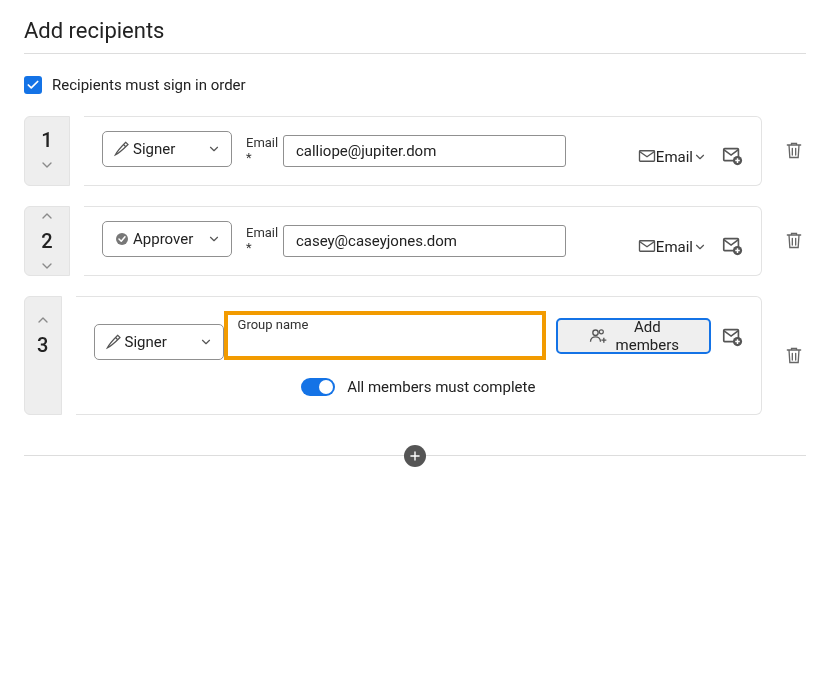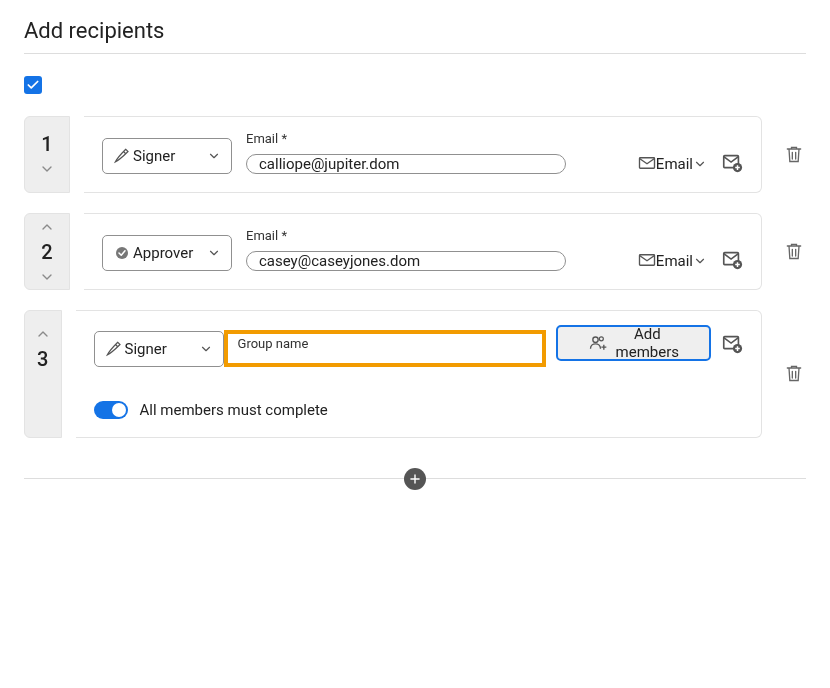--- a/index.html
+++ b/index.html
@@ -13,57 +13,58 @@
   .recipient-card { display: flex; align-items: stretch; gap: 14px; margin-bottom: 20px; }
   .order-strip { width: 46px; background: #eee; border: 1px solid #e3e3e3; border-radius: 6px 0 0 6px; display: flex; flex-direction: column; align-items: center; justify-content: center; gap: 4px; }
   .order-strip .chev { width: 18px; height: 18px; opacity: .65; display:flex; align-items:center; justify-content:center;}
   .order-num { font-size: 20px; font-weight: 500; color: #222; }
   .card-body { flex: 1; border: 1px solid #e3e3e3; border-left: none; border-radius: 0 6px 6px 0; padding: 14px 18px 18px; display: flex; flex-direction: column; gap: 10px; }
   .main-row { display: flex; align-items: flex-end; gap: 14px; }
   .role-select { display: flex; align-items: center; gap: 2px; border: 1px solid #909090; border-radius: 5px; height: 36px; padding: 0 10px; min-width: 130px; }
   .role-select .role-icon { width: 18px; height: 18px; display:flex; align-items:center; justify-content:center; color:#555;}
   .role-select .role-label { font-size: 15px; color: #222; flex:1;}
   .role-select .chev { width: 14px; height: 14px; color:#555;}
-  .field-block { display: flex; flex-direction: column; gap: 8px; flex: 1; max-width: 320px; }
+  .field-block { display: flex; flex-direction: row; gap: 1px; flex: 1; max-width: 320px; }
   .field-label { font-size: 13px; color: #333; }
-  .text-input { border: 1px solid #909090; border-radius: 10px; height: 20px; padding: 0 12px; font-size: 15px; color: #222; width: 100%; }
+  .text-input { border: 1px solid #909090; border-radius: 3px; height: 32px; padding: 0 12px; font-size: 15px; color: #222; width: 100%; }
   .delivery { display: flex; align-items: center; margin-left: auto; }
   .delivery .mail-icon { width: 20px; height: 20px; color:#555;}
   .delivery .label { font-size: 15px; color: #222; }
   .delivery .chev { width: 14px; height: 14px; color:#555;}
   .toolbar-icon { width: 22px; height: 22px; color:#555; display:flex; align-items:center; justify-content:center;}
   .outside-actions { display: flex; align-items: center; padding-left: 8px; }
   .trash-out { width: 22px; height: 22px; color:#666; align-self: center;}
 
-  .highlight-box { border: 4px solid #f29b00; padding: 2px 4px 12px 10px; margin-left:-10px; }
+  .highlight-box { border: 4px solid #f29b00; padding: 2px 4px 24px 10px; margin-left:-10px; }
   .add-members-btn { display: flex; align-items: center; gap: 8px; border: 2px solid #1473e6; border-radius: 5px; height: 36px; padding: 0 30px; font-size: 15px; color: #222; }
   .add-members-btn .ppl-icon { width: 20px; height: 20px; color:#555;}
   .group3 .main-row { gap:10px; }
 
-  .toggle-row { display: flex; align-items: center; gap: 12px; margin-top: 24px;}
+  .toggle-row { display: flex; align-items: center; gap: 12px; margin-top: 8px; justify-content: center;}
   .toggle { width: 34px; height: 18px; background: #1473e6; border-radius: 10px; position: relative; }
   .toggle::after { content:""; position:absolute; right:2px; top:2px; width:14px; height:14px; background:#fff; border-radius:50%; }
   .toggle-label { font-size: 15px; color:#222;}
 
   .add-divider { border-top: 1px solid #ddd; margin-top: 40px; position: relative; height: 0;}
   .add-divider .plus { position:absolute; left:50%; top:-11px; transform:translateX(-50%); width:22px; height:22px; background:#555; border-radius:50%; display:flex; align-items:center; justify-content:center; color:#fff;}
   
   svg { display: block; }
 </style>
 </head>
 <body>
 
 <h2 class="page-title">Add recipients</h2>
 
 <div class="sign-order-row">
   <div class="checkbox">
     <svg viewBox="0 0 24 24">
         <path d="M4 12 L9 17 L20 6" stroke="#fff" stroke-width="3" fill="none" stroke-linecap="round" stroke-linejoin="round"></path>
       </svg>
   </div>
+  <span class="sign-order-label">Recipients must sign in order</span>
 </div>
 
 <div class="recipient-card">
   <div class="order-strip">
     <span class="order-num">1</span>
     <span class="chev">
         <svg viewBox="0 0 24 24" width="16" height="16">
           <path d="M6 9 L12 15 L18 9" stroke="#555" stroke-width="2" fill="none" stroke-linecap="round" stroke-linejoin="round"></path>
         </svg>
       </span>

